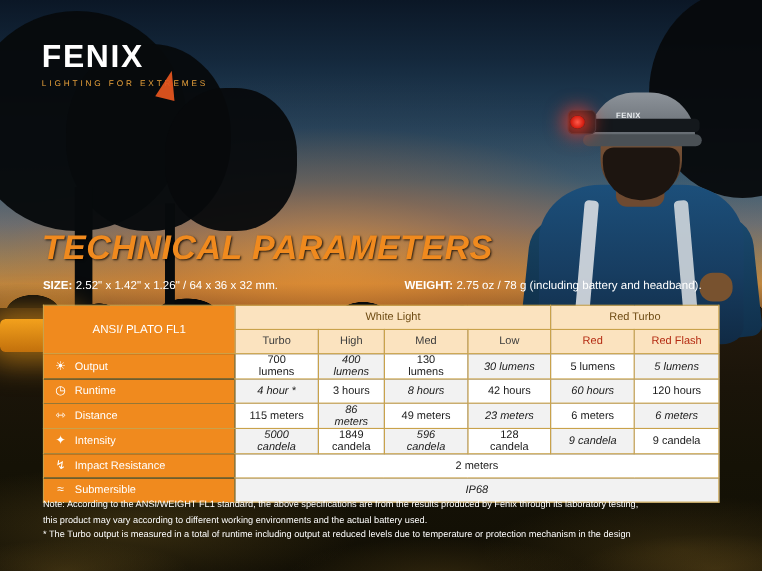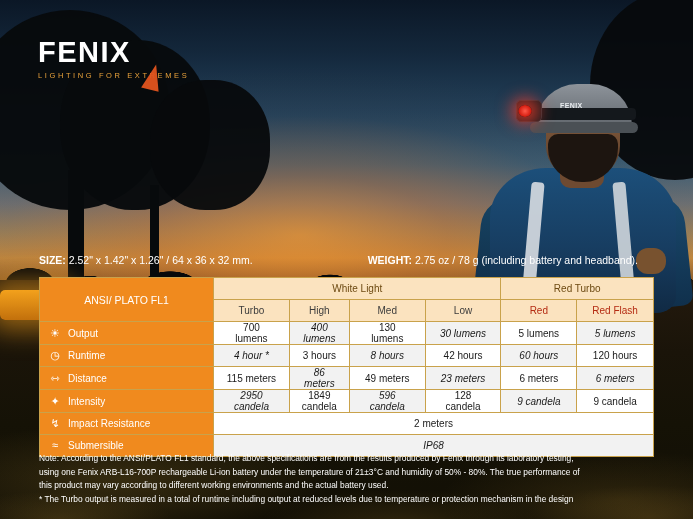--- a/index.html
+++ b/index.html
@@ -257,20 +257,21 @@
 
   <div class="flashlight"></div>
   <div class="flash-tip"></div>
 
   <div class="brand">
     <div class="brand-name">FENIX</div>
     <div class="brand-tag">LIGHTING FOR EXTREMES</div>
     <div class="brand-flame"></div>
   </div>
 
+  <div class="title">TECHNICAL PARAMETERS</div>
 
   <div class="sizeline">
     <b>SIZE:</b>
     <span>2.52" x 1.42" x 1.26" / 64 x 36 x 32 mm.</span>
     <span class="weight-span"><b>WEIGHT:</b></span>
     <span>2.75 oz / 78 g (including battery and headband).</span>
   </div>
 
   <div class="table-wrap">
     <table class="spec">
@@ -326,21 +327,21 @@
         <td class="alt">23 meters</td>
         <td>6 meters</td>
         <td class="alt">6 meters</td>
       </tr>
 
       <tr>
         <td class="rowlabel">
           <span class="ricon">✦</span>
           <span>Intensity</span>
         </td>
-        <td class="alt">2950 candela</td>
+        <td class="alt">5000 candela</td>
         <td>1849 candela</td>
         <td class="alt">596 candela</td>
         <td>128 candela</td>
         <td class="alt">9 candela</td>
         <td>9 candela</td>
       </tr>
 
       <tr>
         <td class="rowlabel">
           <span class="ricon">↯</span>
@@ -354,19 +355,18 @@
           <span class="ricon">≈</span>
           <span>Submersible</span>
         </td>
         <td colspan="6" class="alt">IP68</td>
       </tr>
     </tbody>
       </table>
   </div>
 
   <div class="notes">
-    <div>Note: According to the ANSI/PLATO FL1 standard, the above specifications are from the results produced by Fenix through its laboratory testing,</div>
-    <div>using one Fenix ARB-L16-700P rechargeable Li-ion battery under the temperature of 21±3°C and humidity of 50% - 80%. The true performance of</div>
+    <div>Note: According to the ANSI/WEIGHT FL1 standard, the above specifications are from the results produced by Fenix through its laboratory testing,</div>
     <div>this product may vary according to different working environments and the actual battery used.</div>
     <div>* The Turbo output is measured in a total of runtime including output at reduced levels due to temperature or protection mechanism in the design</div>
   </div>
 
 </div>
 
 </body></html>

